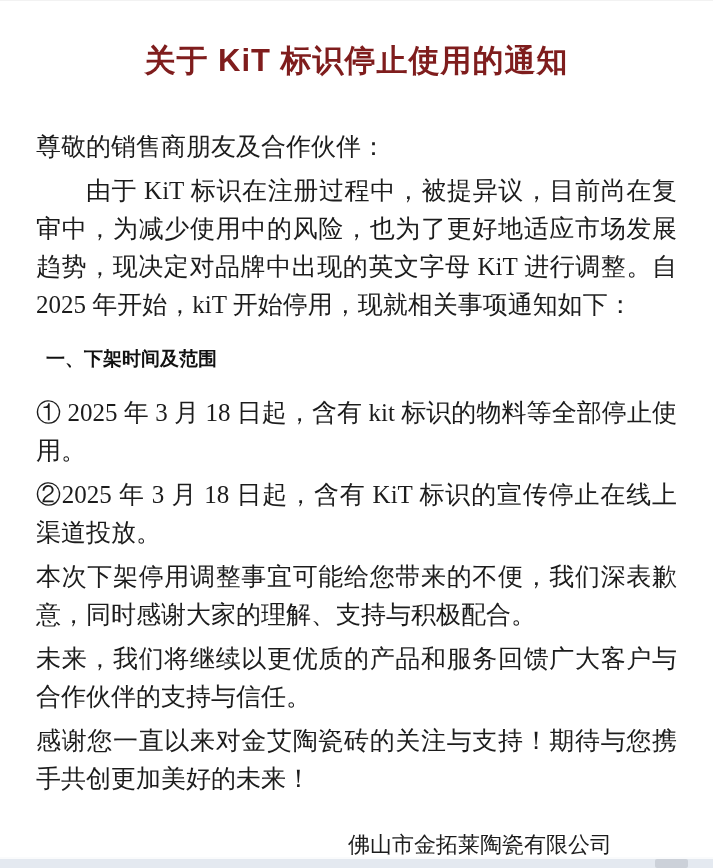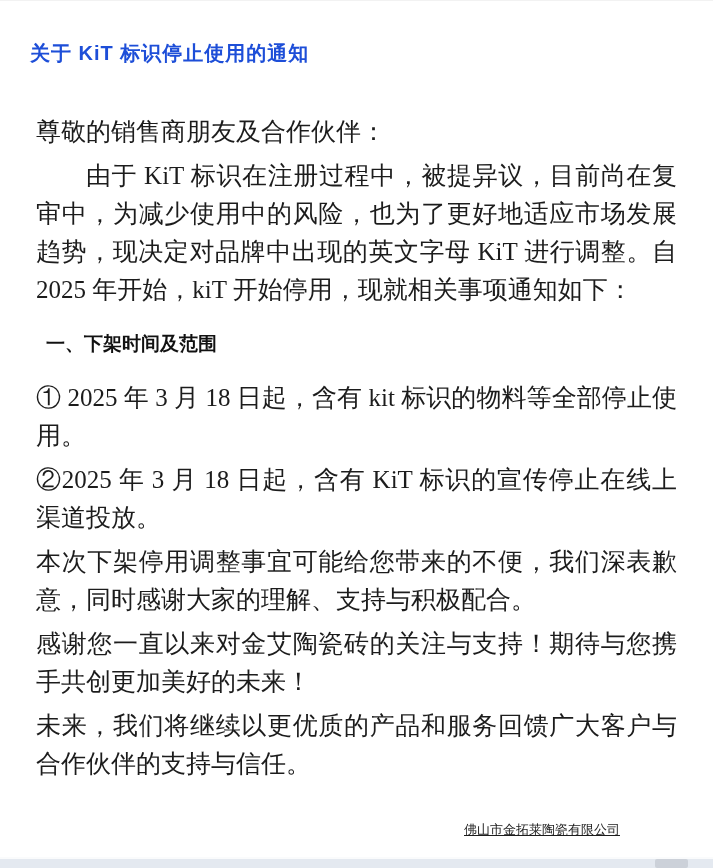--- a/index.html
+++ b/index.html
@@ -21,25 +21,26 @@
     position: absolute;
     top: 0; left: 0; right: 0;
     height: 1px;
     background: #f2f2f2;
   }
   .content {
     padding: 40px 30px 0 30px;
   }
   .doc-title {
     font-family: "Liberation Sans", "DejaVu Sans", sans-serif;
-    font-size: 20px;
+    font-size: 31px;
     font-weight: bold;
+    text-align: center;
     letter-spacing: 1px;
     margin: 0 0 46px 0;
-    color: #1d4ed8;
+    color: #7f1d1d;
   }
   .body-line {
     font-size: 25px;
     line-height: 38px;
     margin: 6px;
     text-align: justify;
     word-break: break-all;
   }
   .indent {
     text-indent: 2em;
@@ -51,24 +52,23 @@
     line-height: 38px;
     margin: 16px;
     color: #111111;
   }
   .signature-block {
     margin: 28px 55px 0 auto;
     width: fit-content;
     text-align: center;
   }
   .signature-block p {
-    font-size: 13px;
+    font-size: 22px;
     line-height: 38px;
-    margin: 8px;
-    text-decoration: underline;
+    margin: 16px;
   }
   .bottom-bar {
     position: absolute;
     left: 0; right: 0; bottom: 0;
     height: 9px;
     background: #e4e9f0;
     border-top: 2px solid #fafbfc;
   }
   .scroll-thumb {
     position: absolute;
@@ -97,23 +97,23 @@
     <h2 class="sec-heading">一、下架时间及范围</h2>
 
     <p class="body-line">① 2025 年 3 月 18 日起，含有 kit 标识的物料等全部停止使用。</p>
 
     <p class="body-line">②2025 年 3 月 18 日起，含有 KiT 标识的宣传停止在线上渠道投放。</p>
 
 
 
     <p class="body-line">本次下架停用调整事宜可能给您带来的不便，我们深表歉意，同时感谢大家的理解、支持与积极配合。</p>
 
+    <p class="body-line">未来，我们将继续以更优质的产品和服务回馈广大客户与合作伙伴的支持与信任。</p>
+
     <p class="body-line">感谢您一直以来对金艾陶瓷砖的关注与支持！期待与您携手共创更加美好的未来！</p>
-
-    <p class="body-line">未来，我们将继续以更优质的产品和服务回馈广大客户与合作伙伴的支持与信任。</p>
 
     <div class="signature-block">
       <p>佛山市金拓莱陶瓷有限公司</p>
       <p>2019 年 3 月 18 日</p>
     </div>
 
   </div>
 
   <div class="bottom-bar">
     <div class="scroll-thumb"></div>

